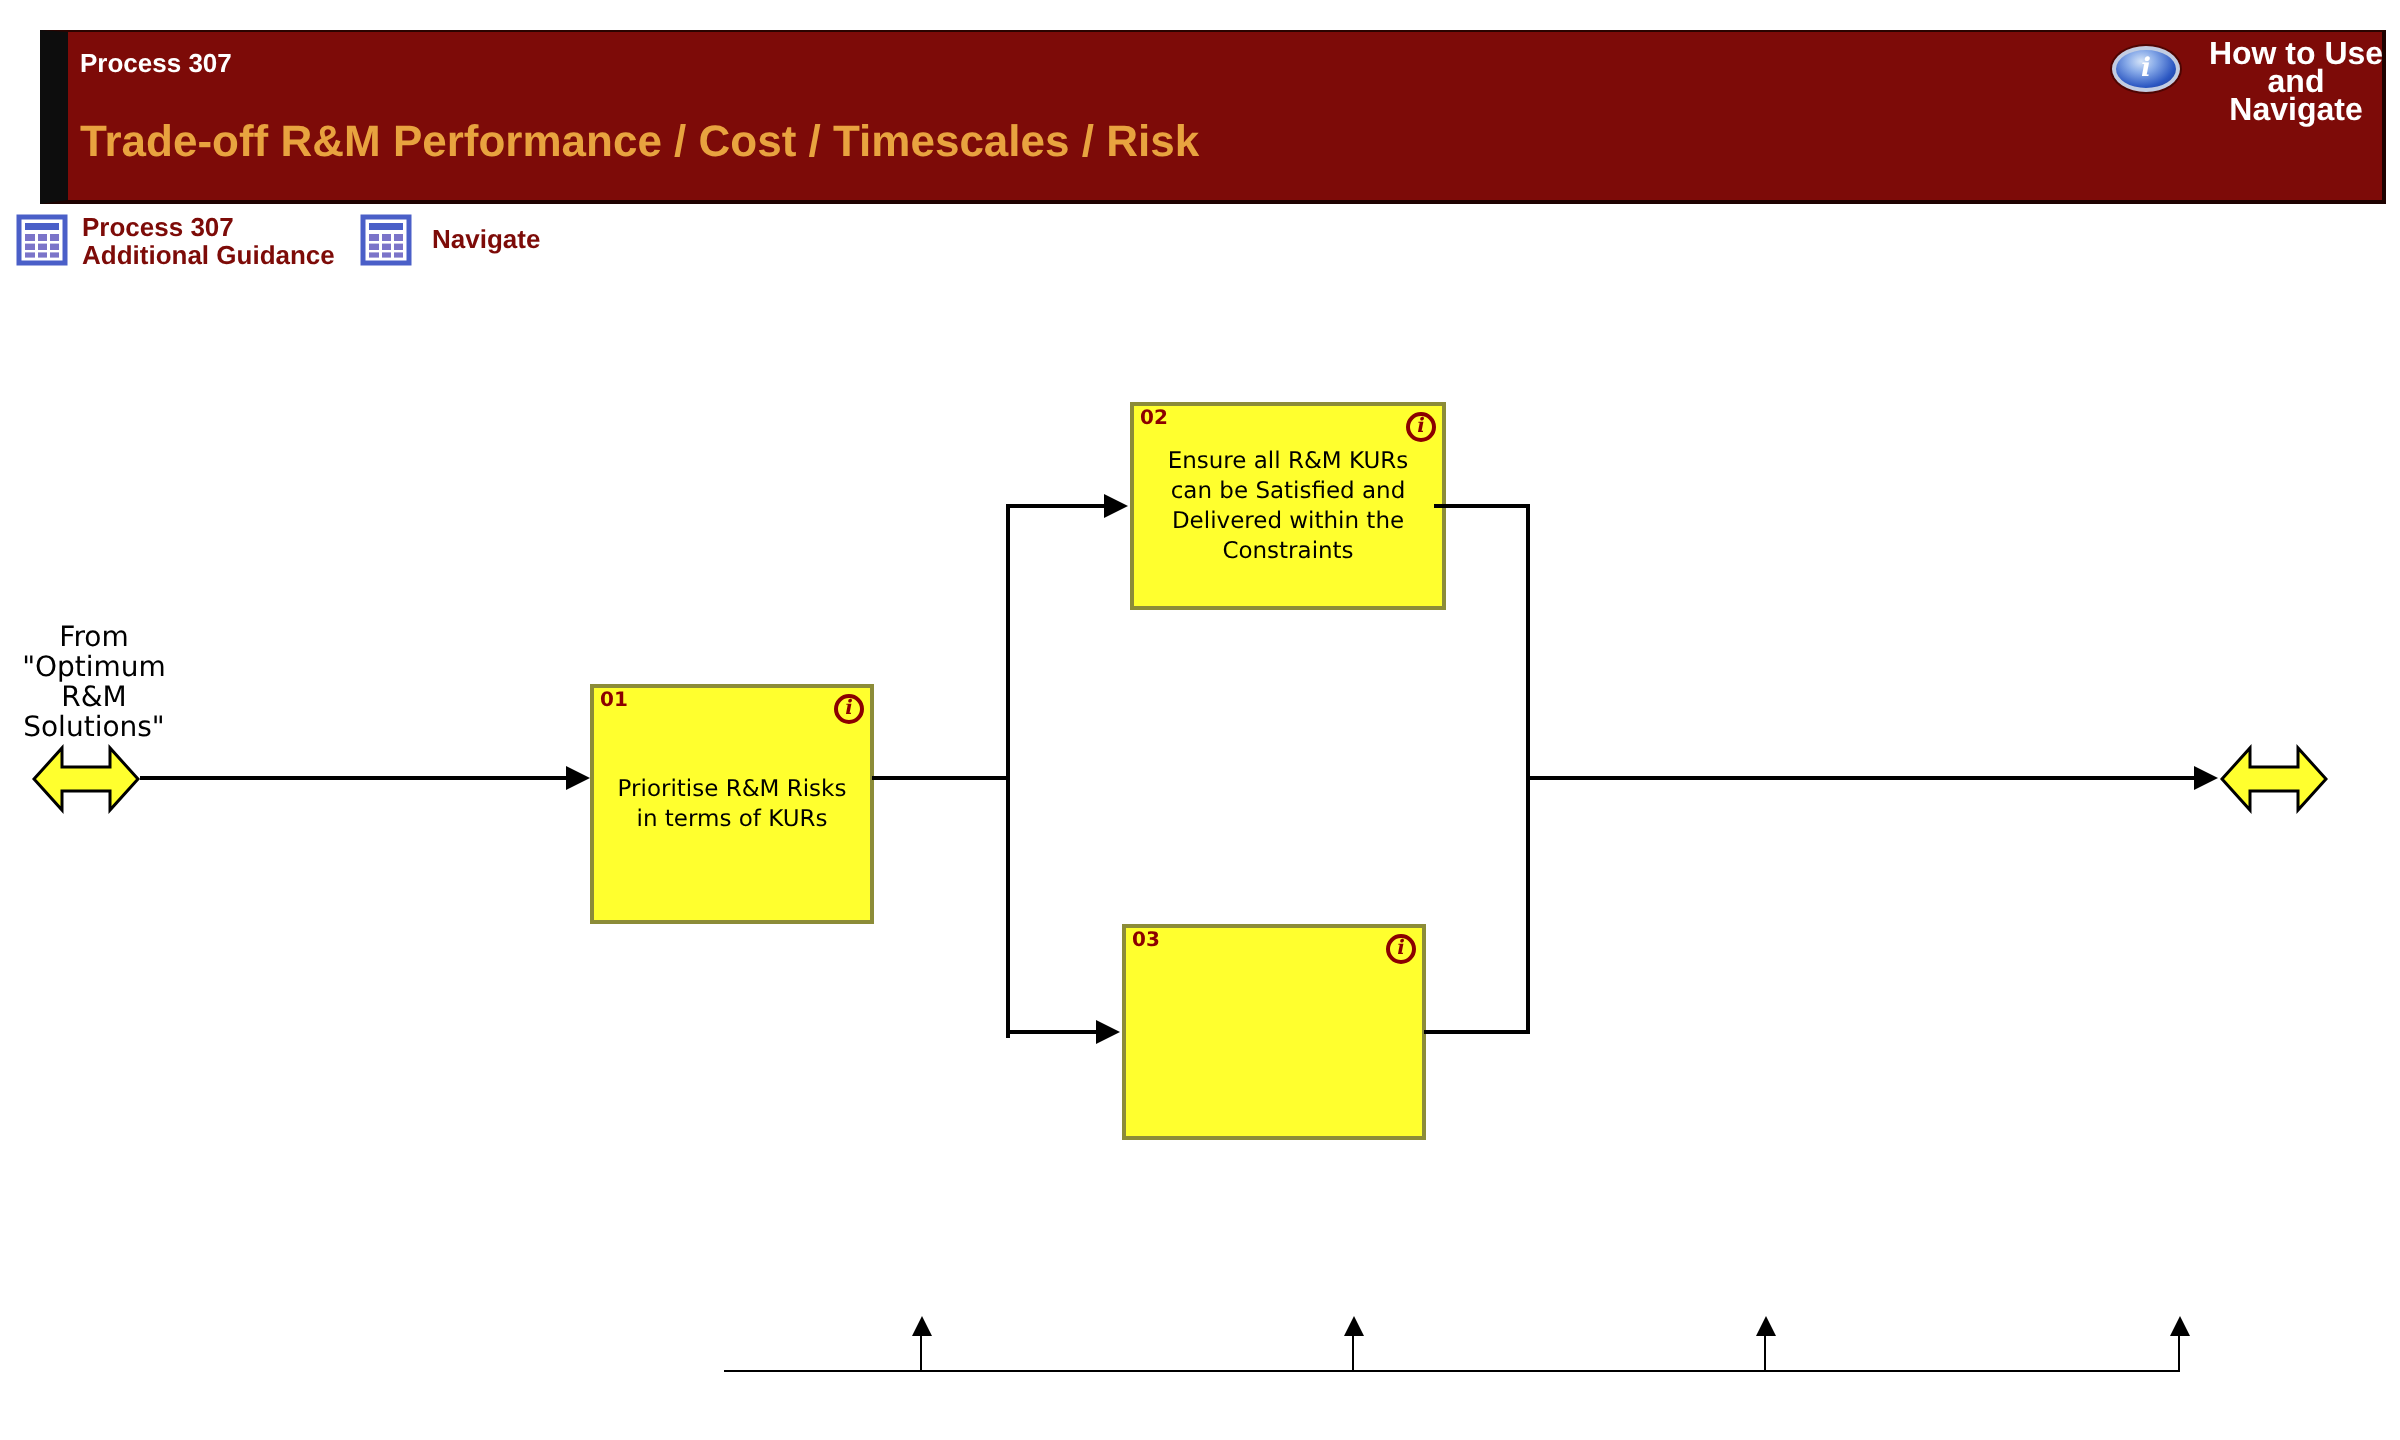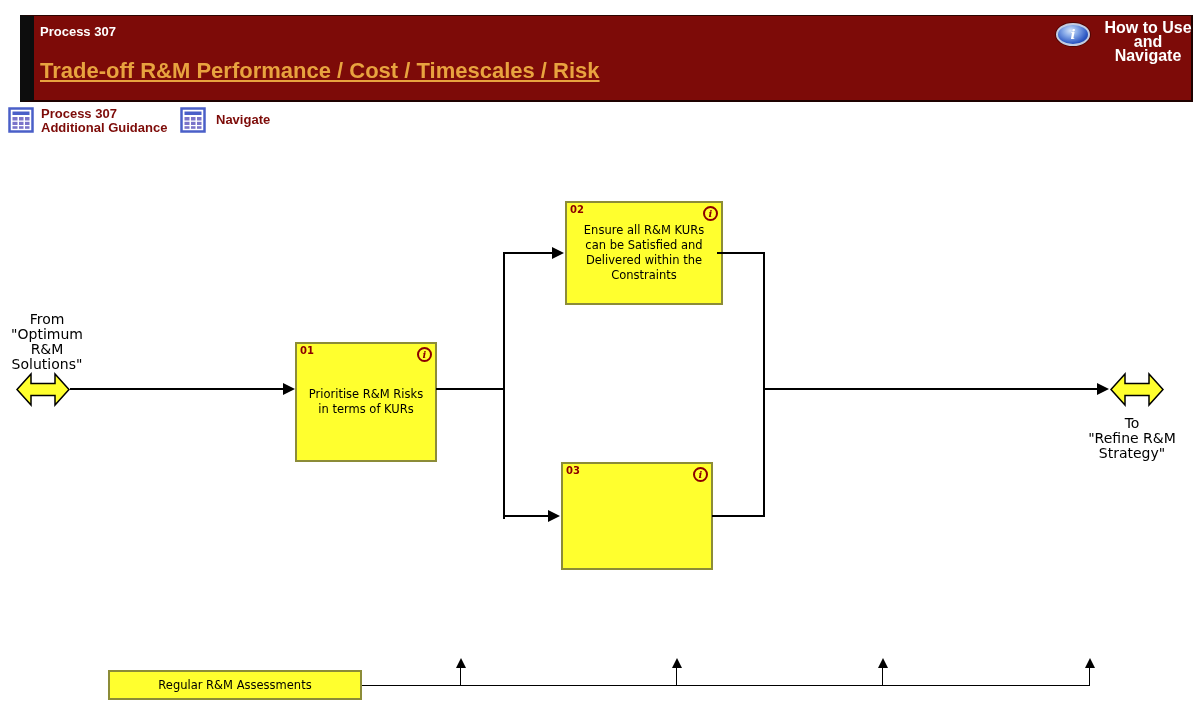--- a/index.html
+++ b/index.html
@@ -16,21 +16,21 @@
         font-family:"DejaVu Sans",sans-serif;}
 
   
   .header-bar{position:absolute;left:20px;top:15px;width:1173px;height:87px;
     background:var(--header-bg);
     border-left:14px solid #0d0d0d;border-bottom:2px solid #1e0200;
     border-right:2px solid #1e0200;border-top:1px solid #2a0400;}
   .hdr-text{position:absolute;color:#fff;font-family:"Liberation Sans",sans-serif;}
   .process-label{left:40px;top:24px;font-size:13px;font-weight:bold;}
   .phase-label{left:0;top:23px;width:1200px;text-align:center;font-size:15px;font-weight:bold;}
-  .page-title{left:40px;top:58px;font-size:22px;font-weight:bold;color:var(--title-gold);text-decoration:underline;}
+  .page-title{left:40px;top:58px;font-size:22px;font-weight:bold;color:var(--title-gold);}
   .help-button{position:absolute;left:1050px;top:18px;width:146px;height:36px;cursor:pointer;}
   .info-btn{position:absolute;left:6px;top:5px;width:34px;height:23px;border-radius:50%;
     background:radial-gradient(ellipse at 42% 30%, #d5e4f8 0%, #86a9e8 30%, #2c57c2 68%, #142f85 100%);
     border:2px solid #c2cde2;box-shadow:0 0 0 1px #4d0603;
     display:flex;align-items:center;justify-content:center;
     color:#fff;font:bold italic 13px "DejaVu Serif",serif;}
   .help-label{position:absolute;left:52px;top:3px;width:92px;text-align:center;color:#fff;
     font-family:"Liberation Sans",sans-serif;font-size:16px;font-weight:bold;line-height:14px;
     white-space:pre-line;}
 
@@ -175,27 +175,21 @@
 
   <div class="hline" style="left:717px;top:252px;width:48px;"></div>
   <div class="vline" style="left:763px;top:252px;height:265px;"></div>
   <div class="hline" style="left:712px;top:515px;width:51px;"></div>
   <div class="hline" style="left:765px;top:388px;width:333px;"></div>
   <div class="arr-right" style="left:1097px;top:383px;"></div>
 
   <svg class="darrow" style="left:1110px;top:371px;" width="54" height="37" viewBox="0 0 54 37">
     <polygon points="1,18.5 15,3 15,12.5 39,12.5 39,3 53,18.5 39,34 39,24.5 15,24.5 15,34" style="fill:var(--box-yellow);stroke:#000;stroke-width:1.5"></polygon>
   </svg>
-  <div class="flow-label end-label">To
-"Refine R&amp;M
-Strategy"</div>
 
-  <div class="assess-bar">
-    <span>Regular R&amp;M Assessments</span>
-  </div>
   <div class="hline thin" style="left:362px;top:685px;width:728px;"></div>
 
   <div class="vline vthin" style="left:460px;top:668px;height:17px;"></div>
   <div class="arr-up" style="left:456px;top:658px;"></div>
   <div class="vline vthin" style="left:676px;top:668px;height:17px;"></div>
   <div class="arr-up" style="left:672px;top:658px;"></div>
   <div class="vline vthin" style="left:882px;top:668px;height:17px;"></div>
   <div class="arr-up" style="left:878px;top:658px;"></div>
   <div class="vline vthin" style="left:1089px;top:668px;height:17px;"></div>
   <div class="arr-up" style="left:1085px;top:658px;"></div>

